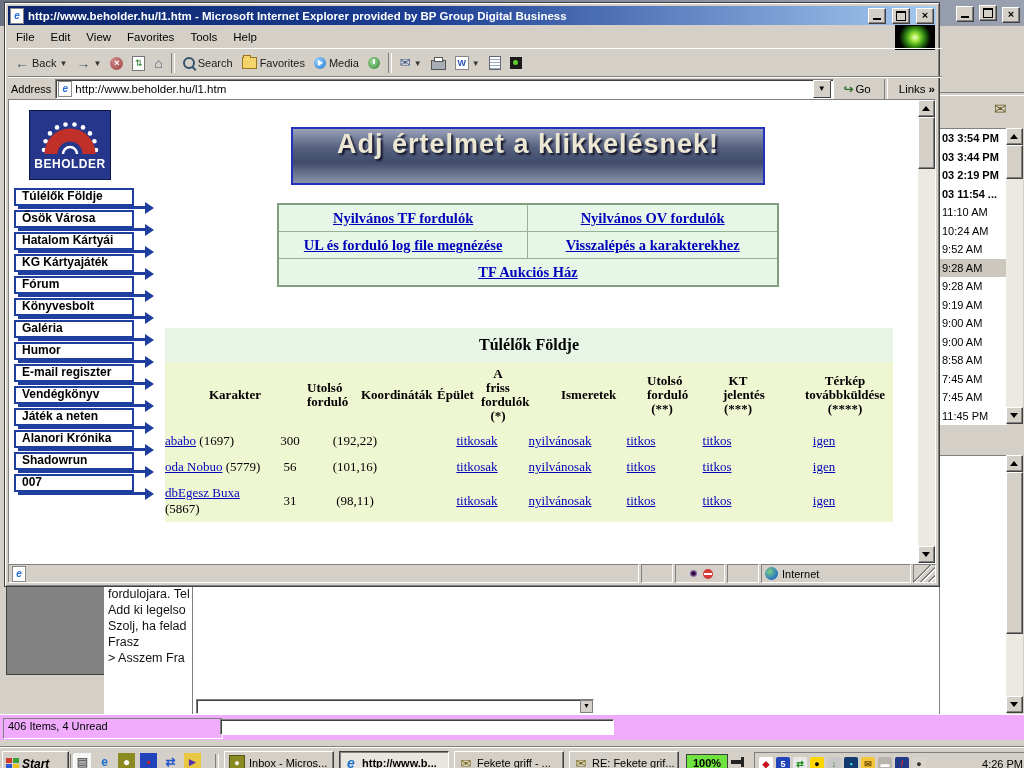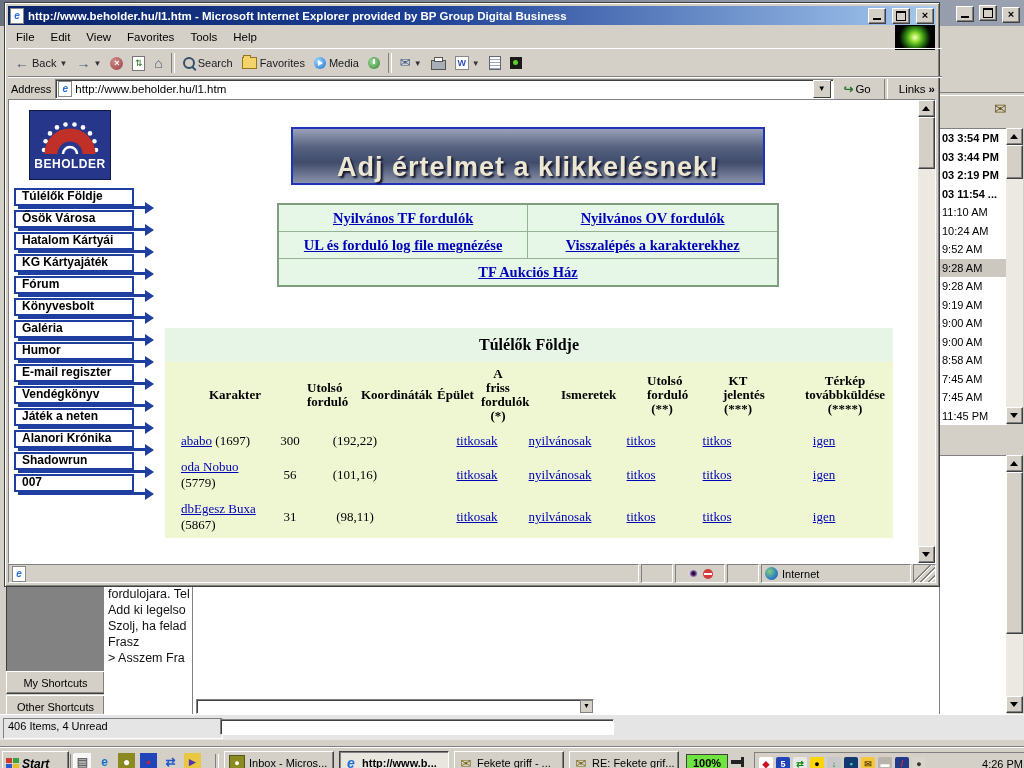--- a/index.html
+++ b/index.html
@@ -27,21 +27,21 @@
   .ol-time{height:18.5px;line-height:18px;padding-left:3px;white-space:nowrap;font-size:11px;}
   .ol-time.bold{font-weight:bold;}
   .ol-time.selected{background:#ccc8c0;}
   .ol-shortpanel{left:6px;top:585px;width:97px;height:88px;background:#828282;border:1px solid #404040;}
   .ol-shortbtns{left:6px;top:671px;width:99px;}
   .ol-shortbtn{width:97px;height:21px;background:#D4D0C8;border:1px solid;border-color:#ffffff #404040 #404040 #ffffff;box-shadow:inset -1px -1px 0 #808080;display:flex;align-items:center;justify-content:center;margin-bottom:1px;font-size:11px;}
   .ol-msgcol{left:104px;top:585px;width:86px;height:129px;background:#fff;border-right:2px solid #505050;padding:1px 0 0 4px;font-size:12.5px;line-height:16px;overflow:hidden;color:#111;}
   .ol-prevmain{left:192px;top:585px;width:746px;height:129px;background:#fff;border:1px solid #808080;}
   .ol-combo{left:196px;top:699px;width:396px;height:13px;display:flex;align-items:center;justify-content:flex-end;}
   .ol-combo .drop{width:11px;height:11px;background:#D4D0C8;border:1px solid #808080;font-size:7px;text-align:center;line-height:10px;}
-  .ol-status{left:0;top:714px;width:1024px;height:25px;background:#e5e5e5;border-top:1px solid #ffffff;}
+  .ol-status{left:0;top:714px;width:1024px;height:25px;background:#f0abfc;border-top:1px solid #ffffff;}
   
   .taskbar{left:0;top:739px;width:1024px;height:29px;background:#D4D0C8;border-top:1px solid #fff;box-shadow:0 -1px 0 #808080;margin-top:8px;}
   .startbtn{left:2px;top:3px;width:62px;height:23px;background:#D4D0C8;border:1px solid;border-color:#ffffff #404040 #404040 #ffffff;box-shadow:inset -1px -1px 0 #808080;display:flex;align-items:center;gap:3px;padding-left:3px;font-weight:bold;font-size:12px;font-style:italic;}
   .winflag{width:13px;height:12px;display:grid;grid-template-columns:6px 6px;grid-template-rows:5px 5px;gap:1px;}
   .winflag i{display:block;}
   .ql{left:74px;top:5px;display:flex;gap:5px;align-items:center;}
   .ql-ico{width:17px;height:17px;display:flex;align-items:center;justify-content:center;font-size:12px;font-weight:bold;}
   .task{height:22px;background:#D4D0C8;border:1px solid;border-color:#ffffff #404040 #404040 #ffffff;box-shadow:inset -1px -1px 0 #808080;display:flex;align-items:center;gap:4px;padding:0 4px;font-size:11px;overflow:hidden;white-space:nowrap;}
   .task.active{border-color:#404040 #ffffff #ffffff #404040;box-shadow:inset 1px 1px 0 #808080;background:#e9e6df;font-weight:bold;}
   .ticon{width:14px;height:14px;flex:0 0 auto;display:flex;align-items:center;justify-content:center;font-size:11px;}
@@ -95,35 +95,35 @@
   .ie-content{left:3px;top:96px;width:926px;height:463px;background:#fff;border:1px solid;border-color:#808080 #ffffff #ffffff #808080;overflow:hidden;}
   .ie-vsb{position:absolute;right:0;top:0;width:17px;height:100%;background:#ece9e2;}
   .ie-status{left:3px;bottom:3px;width:928px;height:19px;display:flex;gap:2px;align-items:stretch;}
   .seg{border:1px solid;border-color:#808080 #ffffff #ffffff #808080;display:flex;align-items:center;gap:4px;padding:0 3px;font-size:11px;}
   .ico-globe{width:13px;height:13px;border-radius:50%;background:radial-gradient(circle at 35% 35%,#7fd07f 0%,#2f7fbf 60%,#1b4fa0 100%);flex:0 0 auto;}
   .ico-noentry{width:10px;height:10px;border-radius:50%;background:#d43c3c;position:relative;flex:0 0 auto;}
   .ico-noentry::after{content:'';position:absolute;left:1px;top:4px;width:8px;height:2px;background:#fff;}
   .ico-eye{width:11px;height:7px;border-radius:50%;background:radial-gradient(circle,#304 20%,#dde 70%);flex:0 0 auto;}
   .grip{width:15px;background:linear-gradient(135deg,transparent 40%,#808080 40%,#808080 45%,#fff 45%,#fff 50%,transparent 50%,transparent 60%,#808080 60%,#808080 65%,#fff 65%,#fff 70%,transparent 70%,transparent 80%,#808080 80%,#808080 85%,#fff 85%,#fff 90%,transparent 90%);}
   
-  .banner{left:282px;top:27px;width:470px;height:54px;border:2px solid #2233bb;background:linear-gradient(180deg,#99a2b8 0%,#55607f 35%,#404c6b 62%,#8a93ab 100%);display:flex;align-items:flex-end;justify-content:center;color:#ece7d2;font-weight:bold;font-size:27px;letter-spacing:1px;text-shadow:2px 2px 2px #15152a;font-family:"Liberation Sans",sans-serif;}
+  .banner{left:282px;top:27px;width:470px;height:54px;border:2px solid #2233bb;background:linear-gradient(180deg,#99a2b8 0%,#55607f 35%,#404c6b 62%,#8a93ab 100%);display:flex;align-items:flex-start;justify-content:center;color:#ece7d2;font-weight:bold;font-size:27px;letter-spacing:1px;text-shadow:2px 2px 2px #15152a;font-family:"Liberation Sans",sans-serif;}
   .sidebar{left:5px;top:88px;width:150px;}
   .sb-item{position:relative;box-sizing:border-box;width:120px;height:18px;background:#fff;border:2px solid #1e3fa0;margin-bottom:4px;font-weight:bold;font-size:12px;line-height:13px;padding-left:6px;color:#000;}
   .sb-item::before{content:'';position:absolute;left:2px;right:-14px;bottom:-5px;height:3px;background:#1e3fa0;}
   .sb-item::after{content:'';position:absolute;right:-22px;bottom:-10px;border-left:9px solid #1e3fa0;border-top:6px solid transparent;border-bottom:6px solid transparent;}
   .linktable-wrap{left:268px;top:103px;}
   table.linktable{border-collapse:collapse;width:502px;border:2px solid #7f9f7f;font-family:"Liberation Serif",serif;}
   table.linktable td{border:1px solid #97b197;background:#e7f7e7;text-align:center;height:24px;font-size:14.5px;font-weight:bold;}
   table.linktable a{color:#0000bb;text-decoration:underline;}
   .chartable-wrap{left:156px;top:228px;}
   table.chartable{border-collapse:collapse;width:728px;table-layout:fixed;background:#eff7d2;font-family:"Liberation Serif",serif;font-size:13px;}
   table.chartable td,table.chartable th{padding:5px 2px;vertical-align:middle;text-align:center;}
   table.chartable .ttl{background:#e7f5e7;font-size:16px;font-weight:bold;height:24px;}
   table.chartable th{font-size:13px;line-height:14px;padding-left:44px;}
-  table.chartable td.namecell{text-align:left;padding-left:16px;}
+  table.chartable td.namecell{text-align:left;padding-left:0;}
   table.chartable a{color:#0000bb;text-decoration:underline;}
   
   .logo{left:20px;top:10px;width:82px;height:70px;}
 </style>
 </head>
 <body>
 
 <div id="screen">
 
   <div class="abs ol-title"></div>
@@ -180,26 +180,20 @@
   </div>
 
   <div class="abs" style="left:938px;top:455px;width:68px;height:258px;background:#fff;border-top:1px solid #808080;border-left:1px solid #808080;"></div>
   <div class="abs sb" style="left:1006px;top:455px;width:17px;height:258px;">
     <div class="sb-btn sb-up" style="position:absolute;top:0;left:0;"></div>
     <div class="sb-thumb" style="position:absolute;top:17px;left:0;width:15px;height:160px;"></div>
     <div class="sb-btn sb-dn" style="position:absolute;bottom:0;left:0;"></div>
   </div>
 
   <div class="abs ol-shortpanel"></div>
-  <div class="abs ol-shortbtns">
-
-      <div class="ol-shortbtn">My Shortcuts</div>
-
-      <div class="ol-shortbtn">Other Shortcuts</div>
-    </div>
 
   <div class="abs ol-msgcol">
 
       <div>fordulojara. Tel</div>
 
       <div></div>
 
       <div>Add ki legelso</div>
 
       <div></div>

